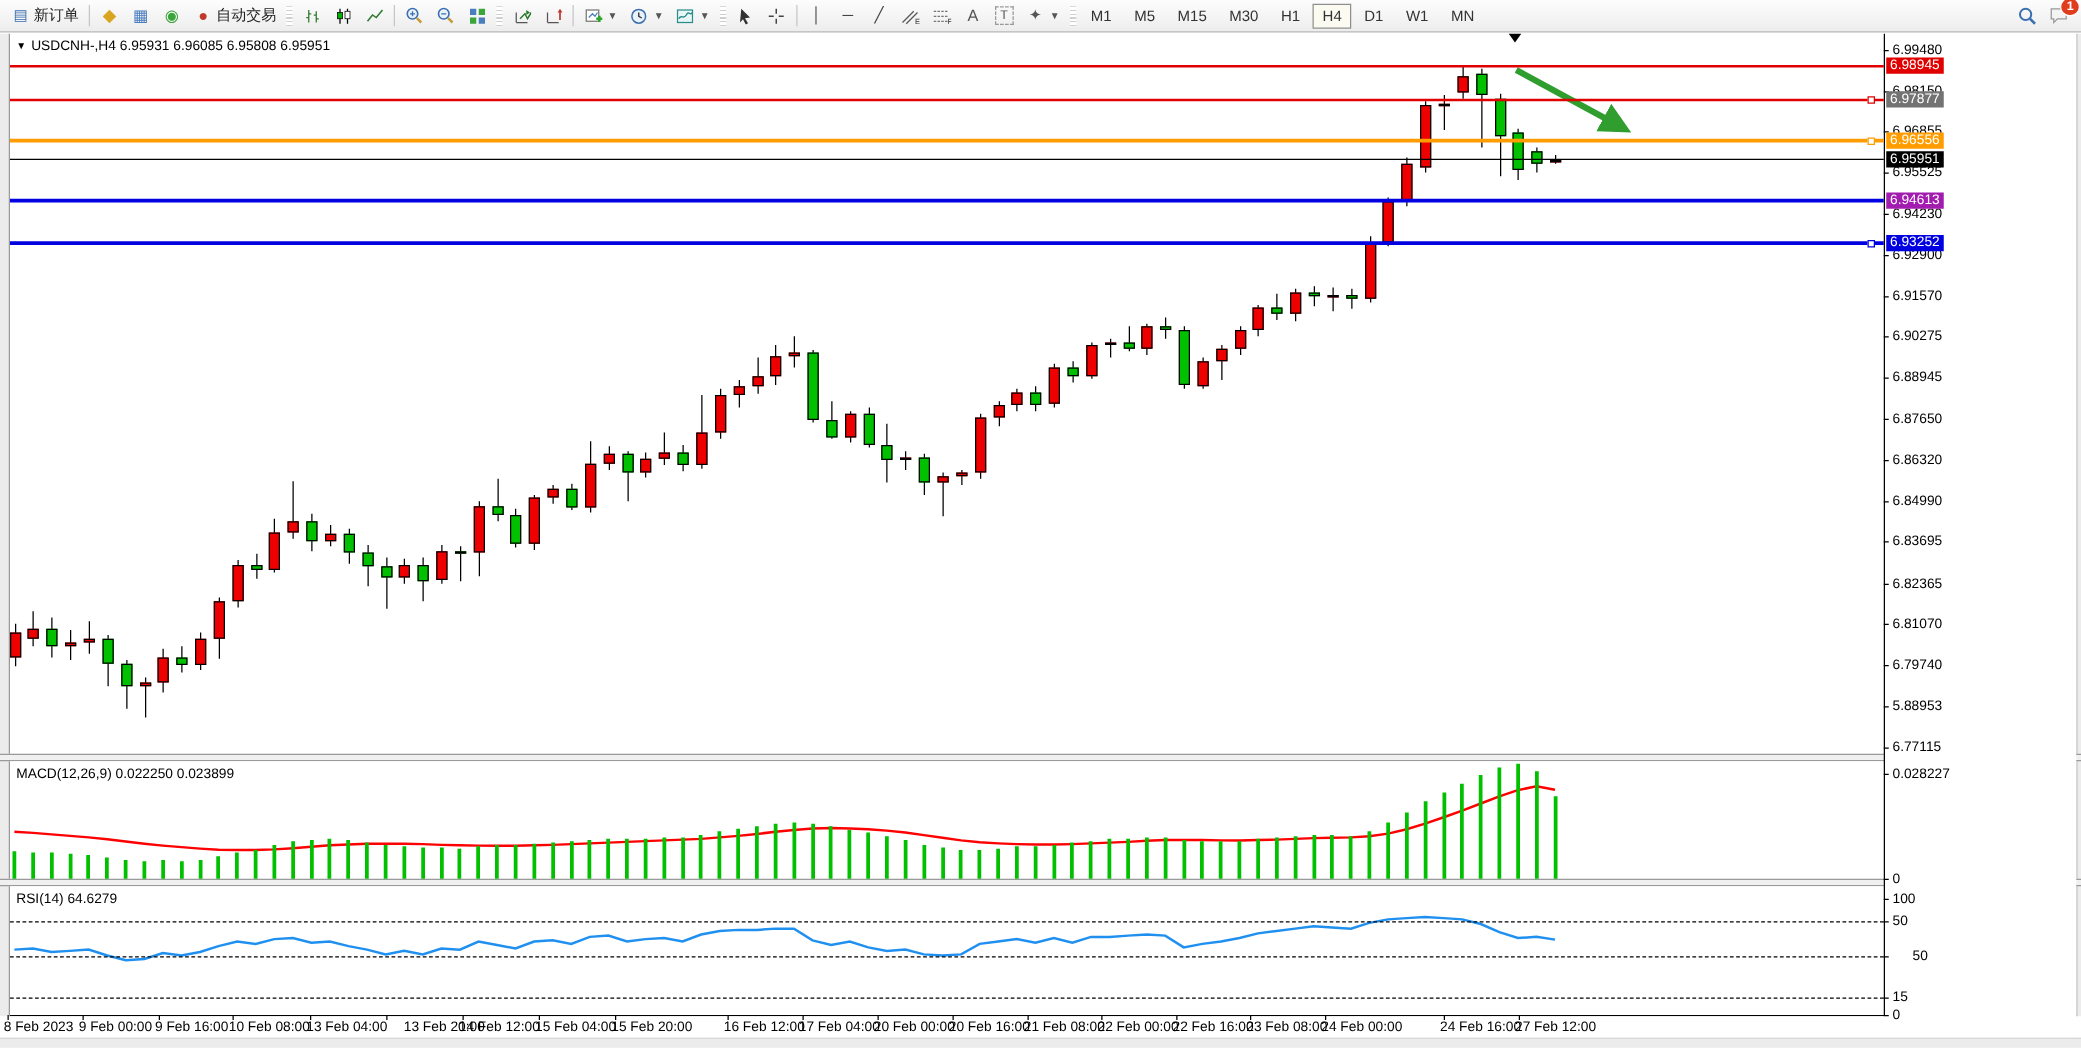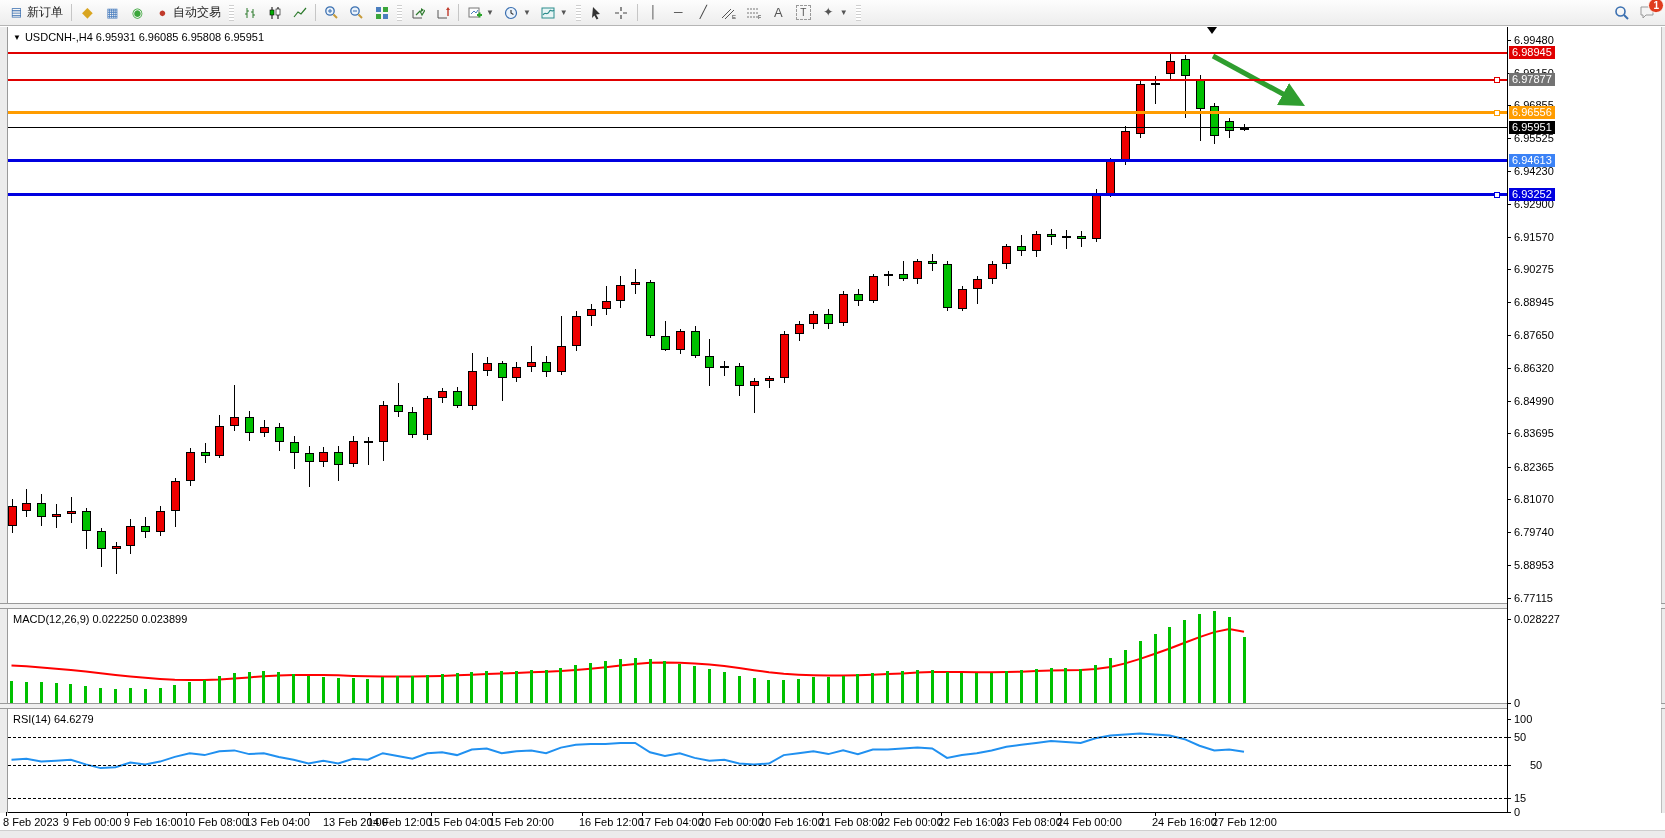--- a/index.html
+++ b/index.html
@@ -223,20 +223,31 @@
       <span class="ic" style="color:#555;font-size:13px;">A</span>
     </div>
     <div class="tb-btn">
       <span class="ic" style="border:1px dashed #999;width:13px;height:13px;font-size:10px;color:#555;">T</span>
     </div>
     <div class="tb-btn">
       <span class="ic" style="color:#555;">✦</span>
       <span class="caret">▼</span>
     </div>
     <span class="tb-grip"></span>
+    <div id="tf-group" style="display:flex;align-items:center;">
+        <div class="tf-btn">M1</div>
+        <div class="tf-btn">M5</div>
+        <div class="tf-btn">M15</div>
+        <div class="tf-btn">M30</div>
+        <div class="tf-btn">H1</div>
+        <div class="tf-btn active">H4</div>
+        <div class="tf-btn">D1</div>
+        <div class="tf-btn">W1</div>
+        <div class="tf-btn">MN</div>
+      </div>
     <div class="tb-right">
       <div class="tb-btn">
         <span class="ic">
           <svg width="16" height="16">
               <circle cx="6.5" cy="6.5" r="4.5" stroke="#3a6fb0" fill="none" stroke-width="1.6"></circle>
               <path d="M10 10l4 4" stroke="#3a6fb0" stroke-width="2"></path>
             </svg>
         </span>
       </div>
       <div class="tb-btn" style="position:relative;">
@@ -491,21 +502,21 @@
     <div class="price-badge" style="top:46.3px;background:#e00000;">6.98945</div>
     <div class="hline" style="top:78.5px;height:2px;background:#e00000;"></div>
     <div class="line-marker" style="left:1494px;top:76.5px;border:1px solid #e00000;"></div>
     <div class="price-badge" style="top:73.0px;background:#737373;">6.97877</div>
     <div class="hline" style="top:111.0px;height:3px;background:#ff9c00;"></div>
     <div class="line-marker" style="left:1494px;top:109.5px;border:1px solid #ff9c00;"></div>
     <div class="price-badge" style="top:106.0px;background:#ff9c00;">6.96556</div>
     <div class="hline" style="top:127.1px;height:1px;background:#000000;"></div>
     <div class="price-badge" style="top:121.1px;background:#000000;">6.95951</div>
     <div class="hline" style="top:159.4px;height:3px;background:#0000e0;"></div>
-    <div class="price-badge" style="top:154.4px;background:#3b82f6;">6.94613</div>
+    <div class="price-badge" style="top:154.4px;background:#a21caf;">6.94613</div>
     <div class="hline" style="top:193.4px;height:3px;background:#0000e0;"></div>
     <div class="line-marker" style="left:1494px;top:191.9px;border:1px solid #0000e0;"></div>
     <div class="price-badge" style="top:188.4px;background:#0000e0;">6.93252</div>
     <div class="macd-bar" style="left:10.0px;top:680.6px;height:22.4px;background:#00c000;"></div>
     <div class="macd-bar" style="left:24.9px;top:681.5px;height:21.5px;background:#00c000;"></div>
     <div class="macd-bar" style="left:39.7px;top:682.4px;height:20.6px;background:#00c000;"></div>
     <div class="macd-bar" style="left:54.5px;top:683.0px;height:20.0px;background:#00c000;"></div>
     <div class="macd-bar" style="left:69.4px;top:683.6px;height:19.4px;background:#00c000;"></div>
     <div class="macd-bar" style="left:84.3px;top:685.7px;height:17.3px;background:#00c000;"></div>
     <div class="macd-bar" style="left:99.1px;top:687.8px;height:15.2px;background:#00c000;"></div>

